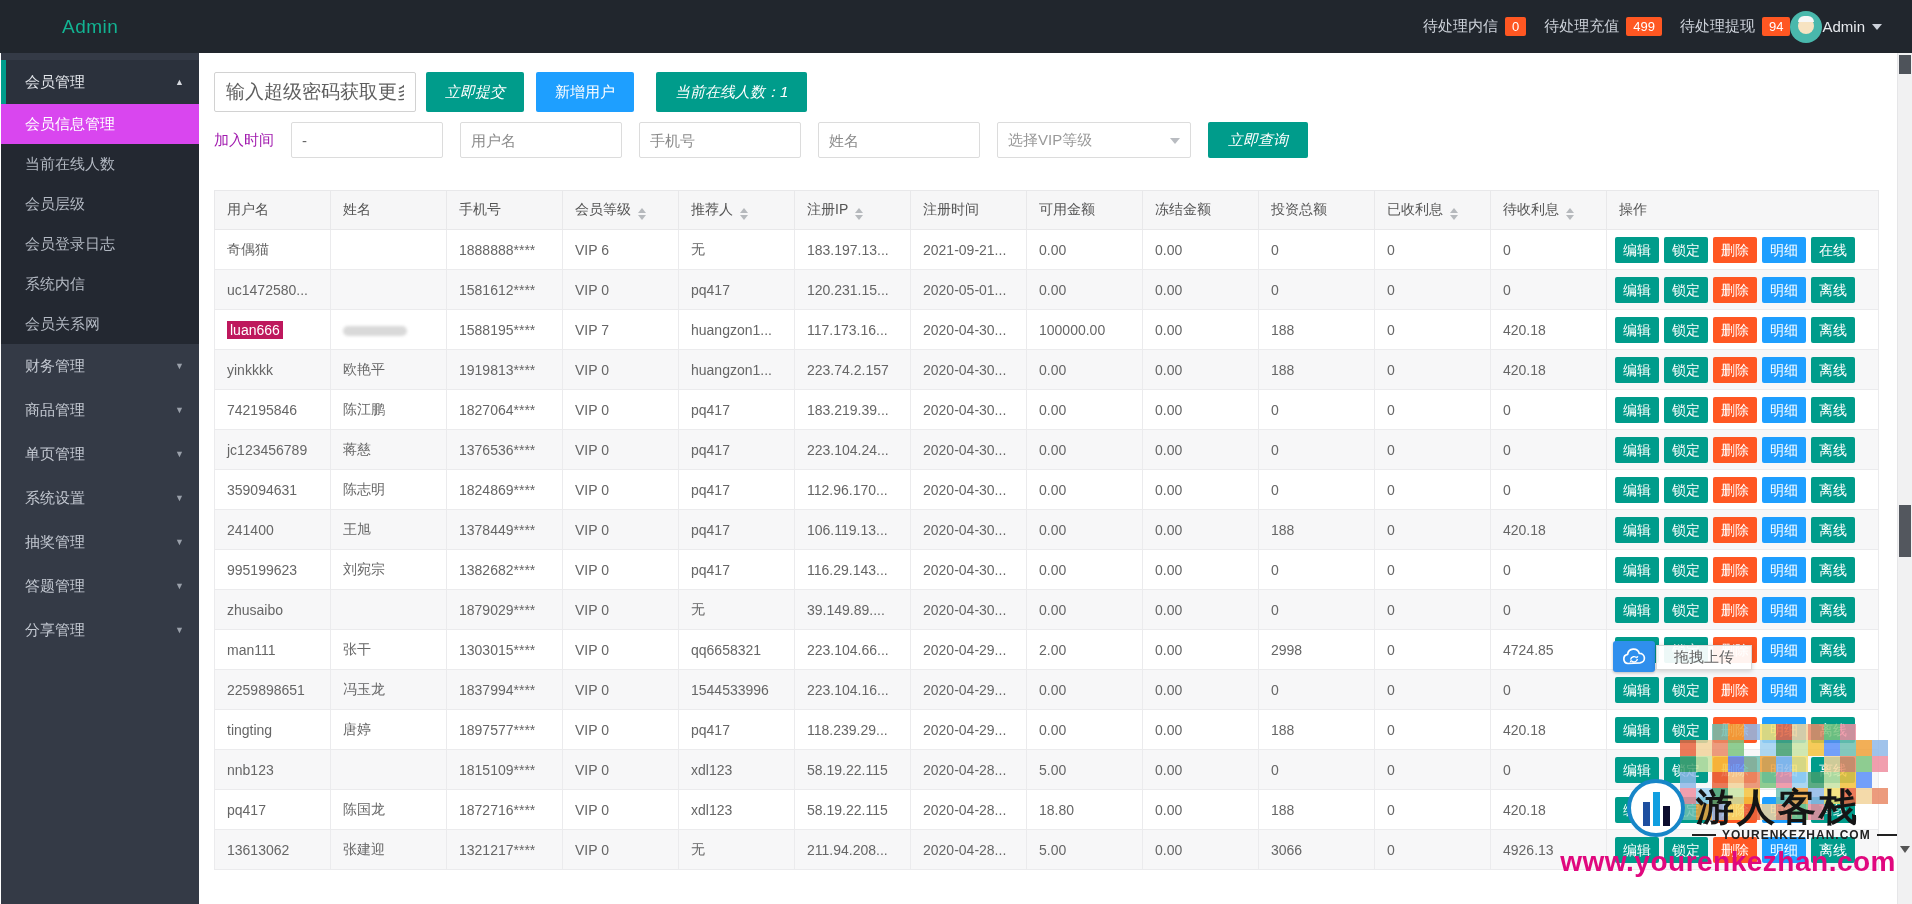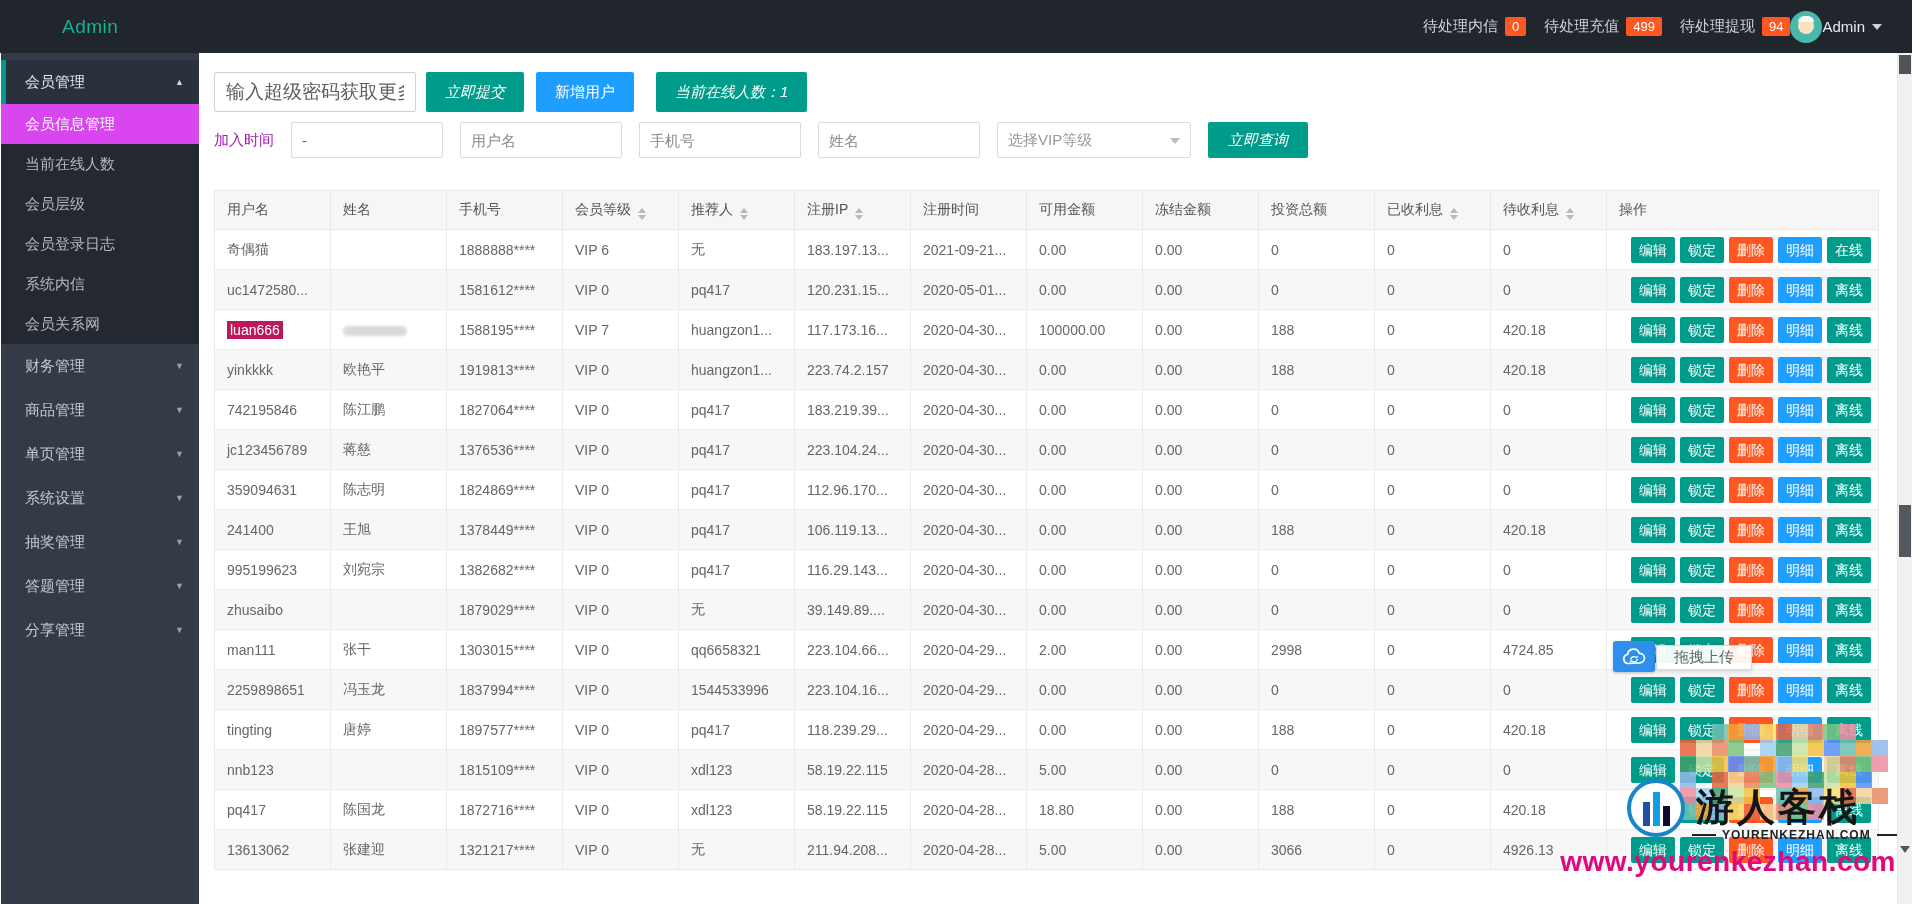--- a/index.html
+++ b/index.html
@@ -55,21 +55,21 @@
   th{height:38px;background:#f6f6f7;border:1px solid #e8e8ea;font-weight:normal;color:#555;
      font-size:14px;text-align:left;padding:0 12px;white-space:nowrap;}
   td{height:39px;border:1px solid #ebebed;color:#666;font-size:14px;padding:0 12px;white-space:nowrap;overflow:hidden;}
   tbody tr:nth-child(even){background:#f7f7f8;}
   .sort-icon{display:inline-flex;flex-direction:column;gap:2px;margin-left:7px;vertical-align:1px;}
   .sort-icon i{display:block;width:0;height:0;border-left:4px solid transparent;border-right:4px solid transparent;}
   .sort-icon .up{border-bottom:5px solid #b6b9bd;}
   .sort-icon .down{border-top:5px solid #b6b9bd;}
   .sel{background:#be185d;color:#fff;padding:1px 3px;}
   .redact{display:inline-block;width:64px;height:10px;background:#d9d9d9;border-radius:5px;filter:blur(1.5px);vertical-align:middle;}
-  td.actions{padding:0 24px;}
+  td.actions{padding:0 8px;}
   .act-btn{display:inline-block;height:26px;line-height:26px;padding:0 8px;margin-right:5px;border:none;border-radius:2px;
            color:#fff;font-size:14px;cursor:pointer;}
   .act-btn:last-child{margin-right:0;}
   .a-green{background:#009c8b;} .a-red{background:#ff5722;} .a-blue{background:#1e9fff;}
 
   
   .upload{position:absolute;left:1415px;top:588px;display:flex;align-items:flex-start;z-index:40;}
   .up-icon{width:42px;height:31px;background:#2f8fed;border-radius:3px;display:flex;align-items:center;justify-content:center;box-shadow:0 1px 3px rgba(0,0,0,.25);cursor:pointer;}
   .up-label{margin-left:1px;margin-top:4px;background:rgba(255,255,255,.93);border:1px solid #d7d7d7;box-shadow:0 1px 5px rgba(0,0,0,.18);
             padding:2px 17px;font-size:15px;color:#666;}

